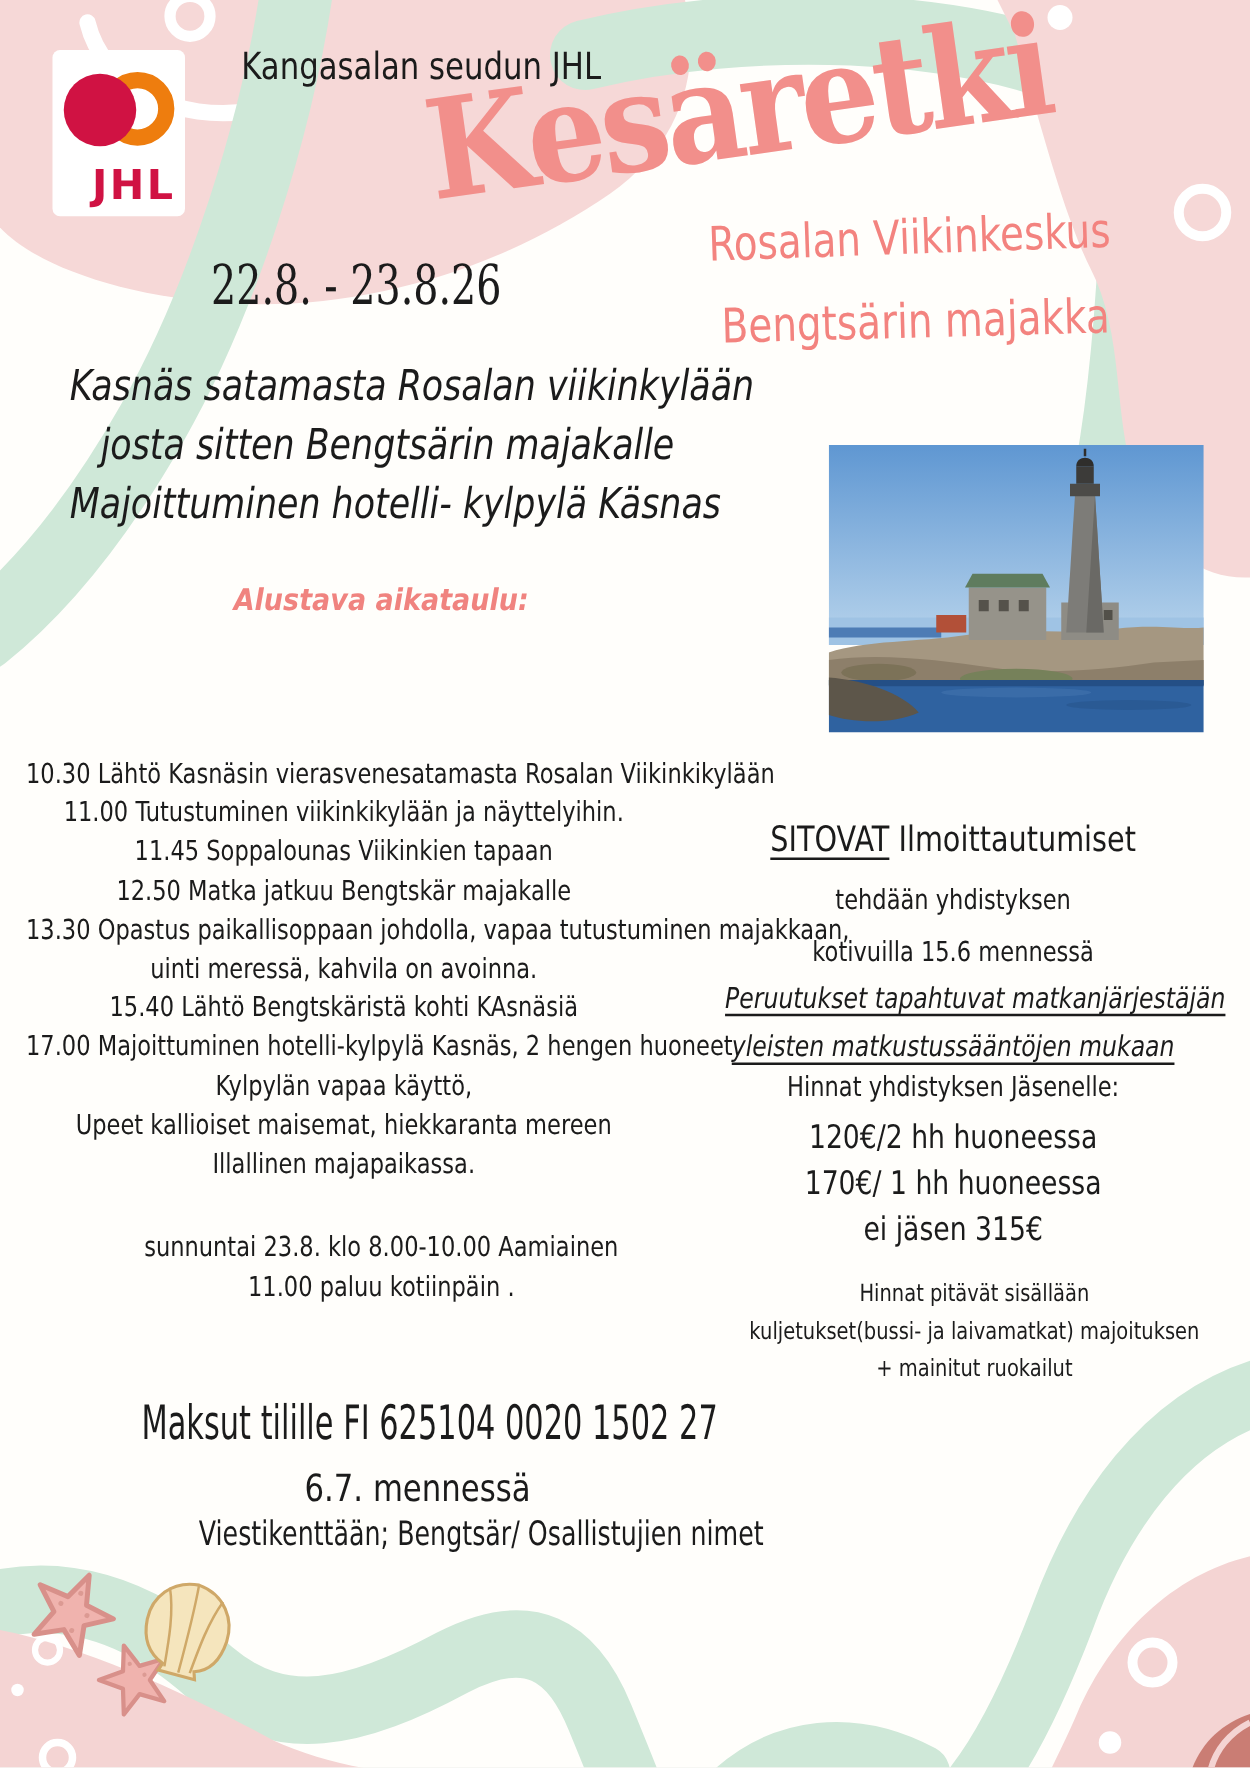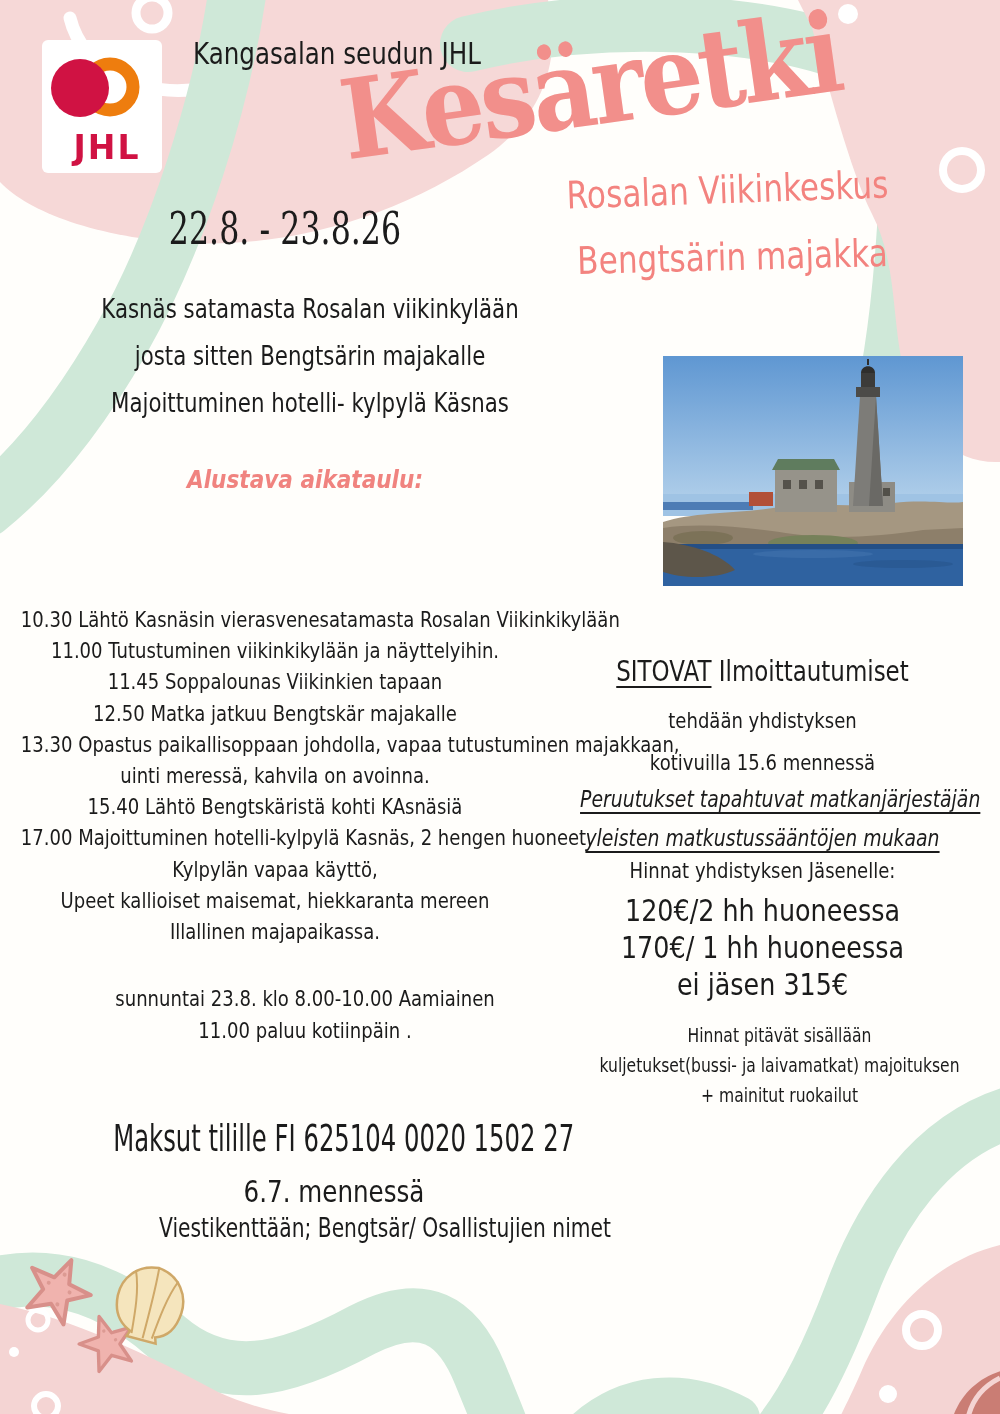--- a/index.html
+++ b/index.html
@@ -7,53 +7,53 @@
   .page {
     position:relative; width:1000px; height:1414px; margin:0 auto;
     background:#fffefb; overflow:hidden; color:#1b1b1b;
   }
   .bg { position:absolute; left:0; top:0; }
   .abs { position:absolute; white-space:nowrap; }
   .ctr { text-align:center; }
   .lines div { white-space:nowrap; transform:scaleX(0.82); }
   .ul, .lines.ul-all div { text-decoration:underline; text-decoration-thickness:2px; text-underline-offset:5px; }
 
-  .logo-box { position:absolute; left:42px; top:40px; width:120px; height:133px;
+  .logo-box { position:absolute; left:42px; top:40px; width:106px; height:133px;
     background:#fff; border-radius:6px; }
   .logo-word { position:absolute; left:0; top:88px; width:130px; text-align:center;
     color:#d01243; font-weight:bold; font-size:33px; letter-spacing:2px; }
 
   .org { left:193px; top:36px; font-size:30px; transform:scaleX(0.82); transform-origin:0 50%; }
 
   .title { left:260px; top:26px; width:660px; text-align:center;
     font-family:"DejaVu Serif","Liberation Serif",serif; font-weight:bold;
     font-size:110px; line-height:1.1; color:#f28f8b; letter-spacing:-4px;
     transform:rotate(-8deg) scaleX(0.9); }
 
   .sub { color:#f3837f; font-size:38px; }
   .sub1 { left:505px; top:168px; width:445px; transform:rotate(-2deg) scaleX(0.82); }
   .sub2 { left:510px; top:235px; width:445px; transform:rotate(-1.5deg) scaleX(0.82); }
 
   .date { left:75px; top:203px; width:420px; font-size:44px;
     font-family:"DejaVu Serif","Liberation Serif",serif; transform:scaleX(0.72); }
 
-  .intro { left:0; top:286px; width:620px; font-size:26px; line-height:47px; }
+  .intro { left:0; top:286px; width:620px; font-size:34px; line-height:47px;font-style:italic; }
   .sched-head { left:0; top:466px; width:610px; font-size:24px; font-style:italic;
     font-weight:bold; color:#f0837f; transform:scaleX(0.9); }
   .pre   { left:0; top:500px; width:610px; font-size:24px; line-height:33px; }
   .day1  { left:-35px; top:604px; width:620px; font-size:22px; line-height:31.2px; }
   .day2  { left:-5px; top:983px; width:620px; font-size:22px; line-height:32px; }
 
   .photo { position:absolute; left:663px; top:356px; width:300px; height:230px; }
 
   .sitovat { left:540px; top:655px; width:445px; font-size:28px; transform:scaleX(0.82); }
   .signup-lines { left:540px; top:700px; width:445px; font-size:22px; line-height:42px; }
   .cancel { left:540px; top:780px; width:445px; font-size:23px; line-height:39px;font-style:italic; }
   .pricehead { left:540px; top:858px; width:445px; font-size:22px; transform:scaleX(0.82); }
-  .prices { left:540px; top:892px; width:445px; font-size:31px; line-height:37px; }
+  .prices { left:540px; top:892px; width:445px; font-size:26px; line-height:37px; }
   .includes { left:557px; top:1000px; width:445px; font-size:19px; line-height:30px;margin-top:20px; }
 
   .pay1 { left:-2px; top:1116px; width:640px; font-size:38px; transform:scaleX(0.64); }
   .pay2 { left:14px; top:1174px; width:640px; font-size:30px; transform:scaleX(0.82); }
   .pay3 { left:65px; top:1212px; width:640px; font-size:27px; transform:scaleX(0.75); }
 </style>
 </head>
 <body>
 
 <div class="page">

